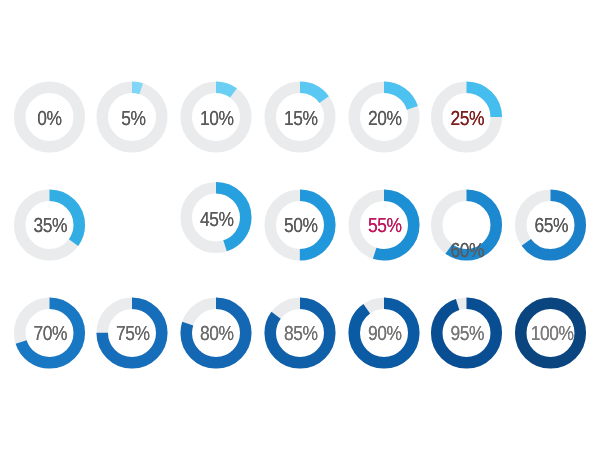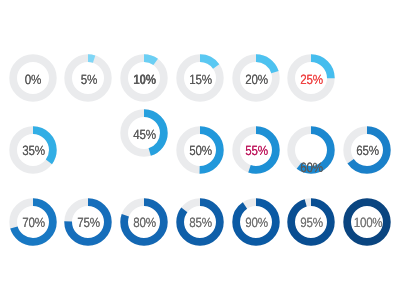--- a/index.html
+++ b/index.html
@@ -29,21 +29,21 @@
     </div>
     <div class="donut" style="left: 64.41px; top: 54.3px;">
       <svg viewBox="0 0 48 48">
         <circle cx="24" cy="24" r="19.85" fill="none" stroke-width="7.7" stroke="#eaebed"></circle>
         <circle cx="24" cy="24" r="19.85" fill="none" stroke-width="7.7" stroke-dasharray="6.2360614173757405 118.48516693013904" transform="rotate(-90 24 24)" stroke="#7fd6f6"></circle>
       </svg>
       <div class="lbl" style="color: rgb(90, 90, 90);">
         <span>5%</span>
       </div>
     </div>
-    <div class="donut" style="left: 120.17px; top: 54.3px; font-weight: bold;">
+    <div class="donut" style="left: 120.17px; top: 54.3px;">
       <svg viewBox="0 0 48 48">
         <circle cx="24" cy="24" r="19.85" fill="none" stroke-width="7.7" stroke="#eaebed"></circle>
         <circle cx="24" cy="24" r="19.85" fill="none" stroke-width="7.7" stroke-dasharray="12.472122834751481 112.24910551276332" transform="rotate(-90 24 24)" stroke="#6bcff4"></circle>
       </svg>
       <div class="lbl" style="color: rgb(90, 90, 90);">
         <span>10%</span>
       </div>
     </div>
     <div class="donut" style="left: 175.93px; top: 54.3px;">
       <svg viewBox="0 0 48 48">
@@ -61,34 +61,34 @@
       </svg>
       <div class="lbl" style="color: rgb(90, 90, 90);">
         <span>20%</span>
       </div>
     </div>
     <div class="donut" style="left: 287.45px; top: 54.3px;">
       <svg viewBox="0 0 48 48">
         <circle cx="24" cy="24" r="19.85" fill="none" stroke-width="7.7" stroke="#eaebed"></circle>
         <circle cx="24" cy="24" r="19.85" fill="none" stroke-width="7.7" stroke-dasharray="31.1803070868787 93.5409212606361" transform="rotate(-90 24 24)" stroke="#45bdee"></circle>
       </svg>
-      <div class="lbl" style="color: #ef4444;">
+      <div class="lbl" style="color: #7f1d1d;">
         <span>25%</span>
       </div>
     </div>
     <div class="donut" style="left: 8.65px; top: 125.7px;">
       <svg viewBox="0 0 48 48">
         <circle cx="24" cy="24" r="19.85" fill="none" stroke-width="7.7" stroke="#eaebed"></circle>
         <circle cx="24" cy="24" r="19.85" fill="none" stroke-width="7.7" stroke-dasharray="43.65242992163017 81.06879842588462" transform="rotate(-90 24 24)" stroke="#32aee5"></circle>
       </svg>
       <div class="lbl" style="color: rgb(90, 90, 90);">
         <span>35%</span>
       </div>
     </div>
-    <div class="donut" style="left: 120.17px; top: 109px;">
+    <div class="donut" style="left: 120.17px; top: 121px;">
       <svg viewBox="0 0 48 48">
         <circle cx="24" cy="24" r="19.85" fill="none" stroke-width="7.7" stroke="#eaebed"></circle>
         <circle cx="24" cy="24" r="19.85" fill="none" stroke-width="7.7" stroke-dasharray="56.12455275638166 68.59667559113315" transform="rotate(-90 24 24)" stroke="#26a0de"></circle>
       </svg>
       <div class="lbl" style="color: rgb(90, 90, 90);">
         <span>45%</span>
       </div>
     </div>
     <div class="donut" style="left: 175.93px; top: 125.7px;">
       <svg viewBox="0 0 48 48">

